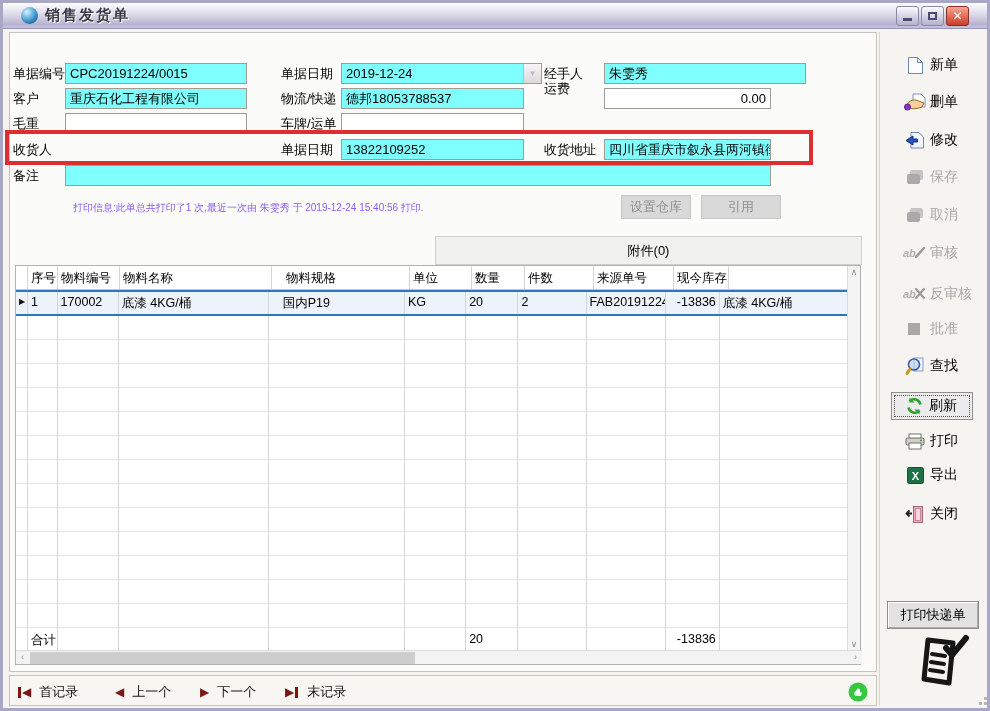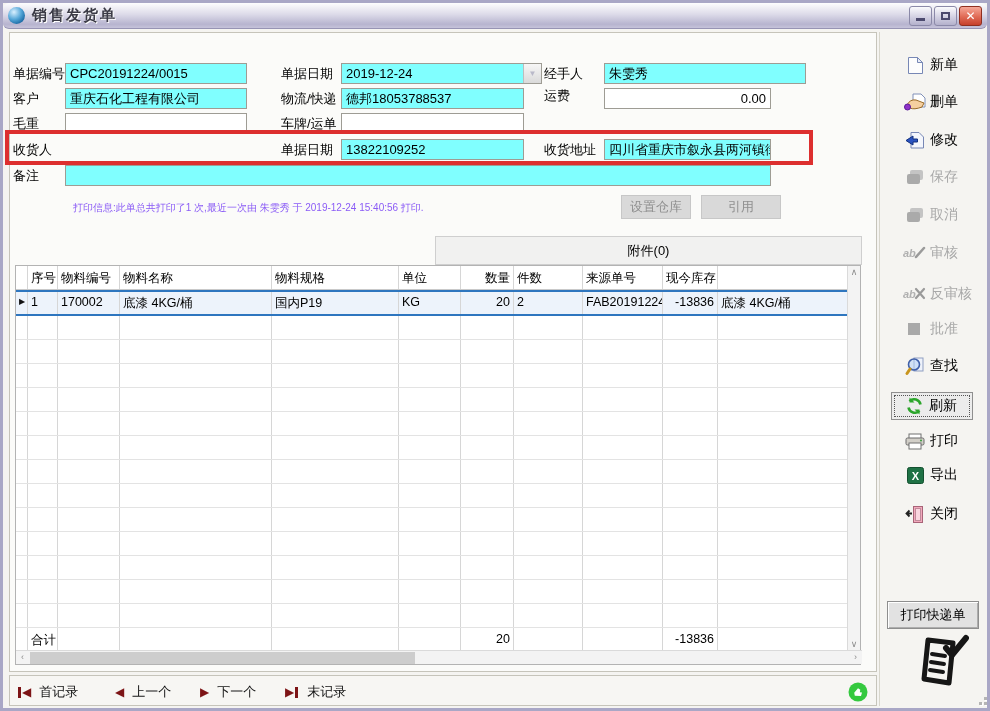--- a/index.html
+++ b/index.html
@@ -3,21 +3,21 @@
 <meta charset="utf-8">
 <style>
   * { box-sizing: border-box; margin: 0; padding: 0; }
   body { background:#666; font-family:"Liberation Sans","DejaVu Sans",sans-serif; }
   #win { position:relative; width:990px; height:711px; background:#f5f4f1;
          border:3px solid #a9a7c6; overflow:hidden; font-size:13px; color:#000; }
 
   
   .titlebar { position:absolute; left:0; top:0; right:0; height:26px;
     background:linear-gradient(#fdfdfe 0%, #dddbe9 45%, #b7b4cf 85%, #c6c3da 100%);
-    border-bottom:1px solid #9794b4; display:flex; align-items:center; padding:0 5px;border-radius:6px; }
+    border-bottom:1px solid #9794b4; display:flex; align-items:center; padding:0 18px; }
   .orb { width:17px; height:17px; border-radius:50%;
     background:radial-gradient(circle at 35% 30%, #d9f0ff, #55a7d8 45%, #1f6ea8 75%, #124a74); }
   .title-text { margin-left:7px; font-weight:bold; font-size:15px; color:#3b3b46;
     text-shadow:1px 1px 0 #ffffff; letter-spacing:2px; }
   .winbtns { margin-left:auto; display:flex; }
   .wbtn { width:23px; height:20px; margin-left:2px; border-radius:3px;
     border:1px solid #8b89a8; background:linear-gradient(#fbfbfd,#cfcde0 60%,#b4b1cc);
     display:flex; align-items:center; justify-content:center; font-size:10px; color:#4c4a6e; }
   .wbtn .minbar { width:9px; height:3px; background:#4c4a6e; margin-top:8px; }
   .wbtn .maxbox { width:9px; height:8px; border:2px solid #4c4a6e; }
@@ -57,22 +57,22 @@
     border:1px solid #cfcfcf; line-height:27px; }
 
   
   .grid { position:absolute; left:12px; top:262px; width:846px; height:400px;
     border:1px solid #b3b3b3; background:#fff; }
   .gbody { position:absolute; left:0; top:0; width:832px; height:385px; overflow:hidden; background:#fff; }
   .grow { display:flex; height:24px; border-bottom:1px solid #e3e3e3; background:#fff; }
   .grow.ghead { border-bottom:1px solid #c9c9c9; }
   .gc { height:100%; border-right:1px solid #d6d6d6; padding:4px 3px 0 3px;
     font-size:12.5px; white-space:nowrap; overflow:hidden; }
-  .c0{width:12px;} .c1{width:30px;} .c2{width:62px;} .c3{width:152px;} .c4{width:127px;}
-  .c5{width:62px;} .c6{width:53px;text-align:right;} .c7{width:69px;} .c8{width:80px;} .c9{width:55px;}
+  .c0{width:12px;} .c1{width:30px;} .c2{width:62px;} .c3{width:152px;} .c4{width:127px;margin-left:11px;}
+  .c5{width:62px;} .c6{width:53px;} .c7{width:69px;} .c8{width:80px;} .c9{width:55px;}
   .c10{width:130px; border-right:none;}
   .gc.right { text-align:right; }
   .grow.sel { height:26px; background:#edf3fb; border-top:2px solid #2e76bf; border-bottom:2px solid #2e76bf; }
   .grow.sel .gc { padding-top:3px; }
   .rowmark { font-size:8px; line-height:14px; color:#111; }
   .grow.total { border-bottom:none; }
 
   .vsb { position:absolute; right:0; top:0; width:13px; height:385px; background:#f3f3f3; border-left:1px solid #dadada; }
   .hsb { position:absolute; left:0; bottom:0; width:846px; height:14px; background:#f3f3f3; border-top:1px solid #dadada; }
   .sbtn { position:absolute; color:#8a8a8a; font-size:9px; text-align:center; }
@@ -136,21 +136,21 @@
     <span>2019-12-24</span>
     <span class="ddbtn">▼</span>
   </div>
   <div class="lbl" style="left:541px;top:61px">经手人</div>
   <div class="fld" style="left:601px;top:60px;width:202px">朱雯秀</div>
 
   <div class="lbl" style="left:10px;top:86px">客户</div>
   <div class="fld" style="left:62px;top:85px;width:182px">重庆石化工程有限公司</div>
   <div class="lbl" style="left:278px;top:86px">物流/快递</div>
   <div class="fld" style="left:338px;top:85px;width:183px">德邦18053788537</div>
-  <div class="lbl" style="left:541px;top:83px">运费</div>
+  <div class="lbl" style="left:541px;top:76px">运费</div>
   <div class="fld white num" style="left:601px;top:85px;width:167px">0.00</div>
 
   <div class="lbl" style="left:10px;top:111px">毛重</div>
   <div class="fld white" style="left:62px;top:110px;width:182px"></div>
   <div class="lbl" style="left:278px;top:111px">车牌/运单</div>
   <div class="fld white" style="left:338px;top:110px;width:183px"></div>
 
   <div class="lbl" style="left:10px;top:137px">收货人</div>
   <div class="lbl" style="left:278px;top:137px">单据日期</div>
   <div class="fld" style="left:338px;top:136px;width:183px">13822109252</div>

